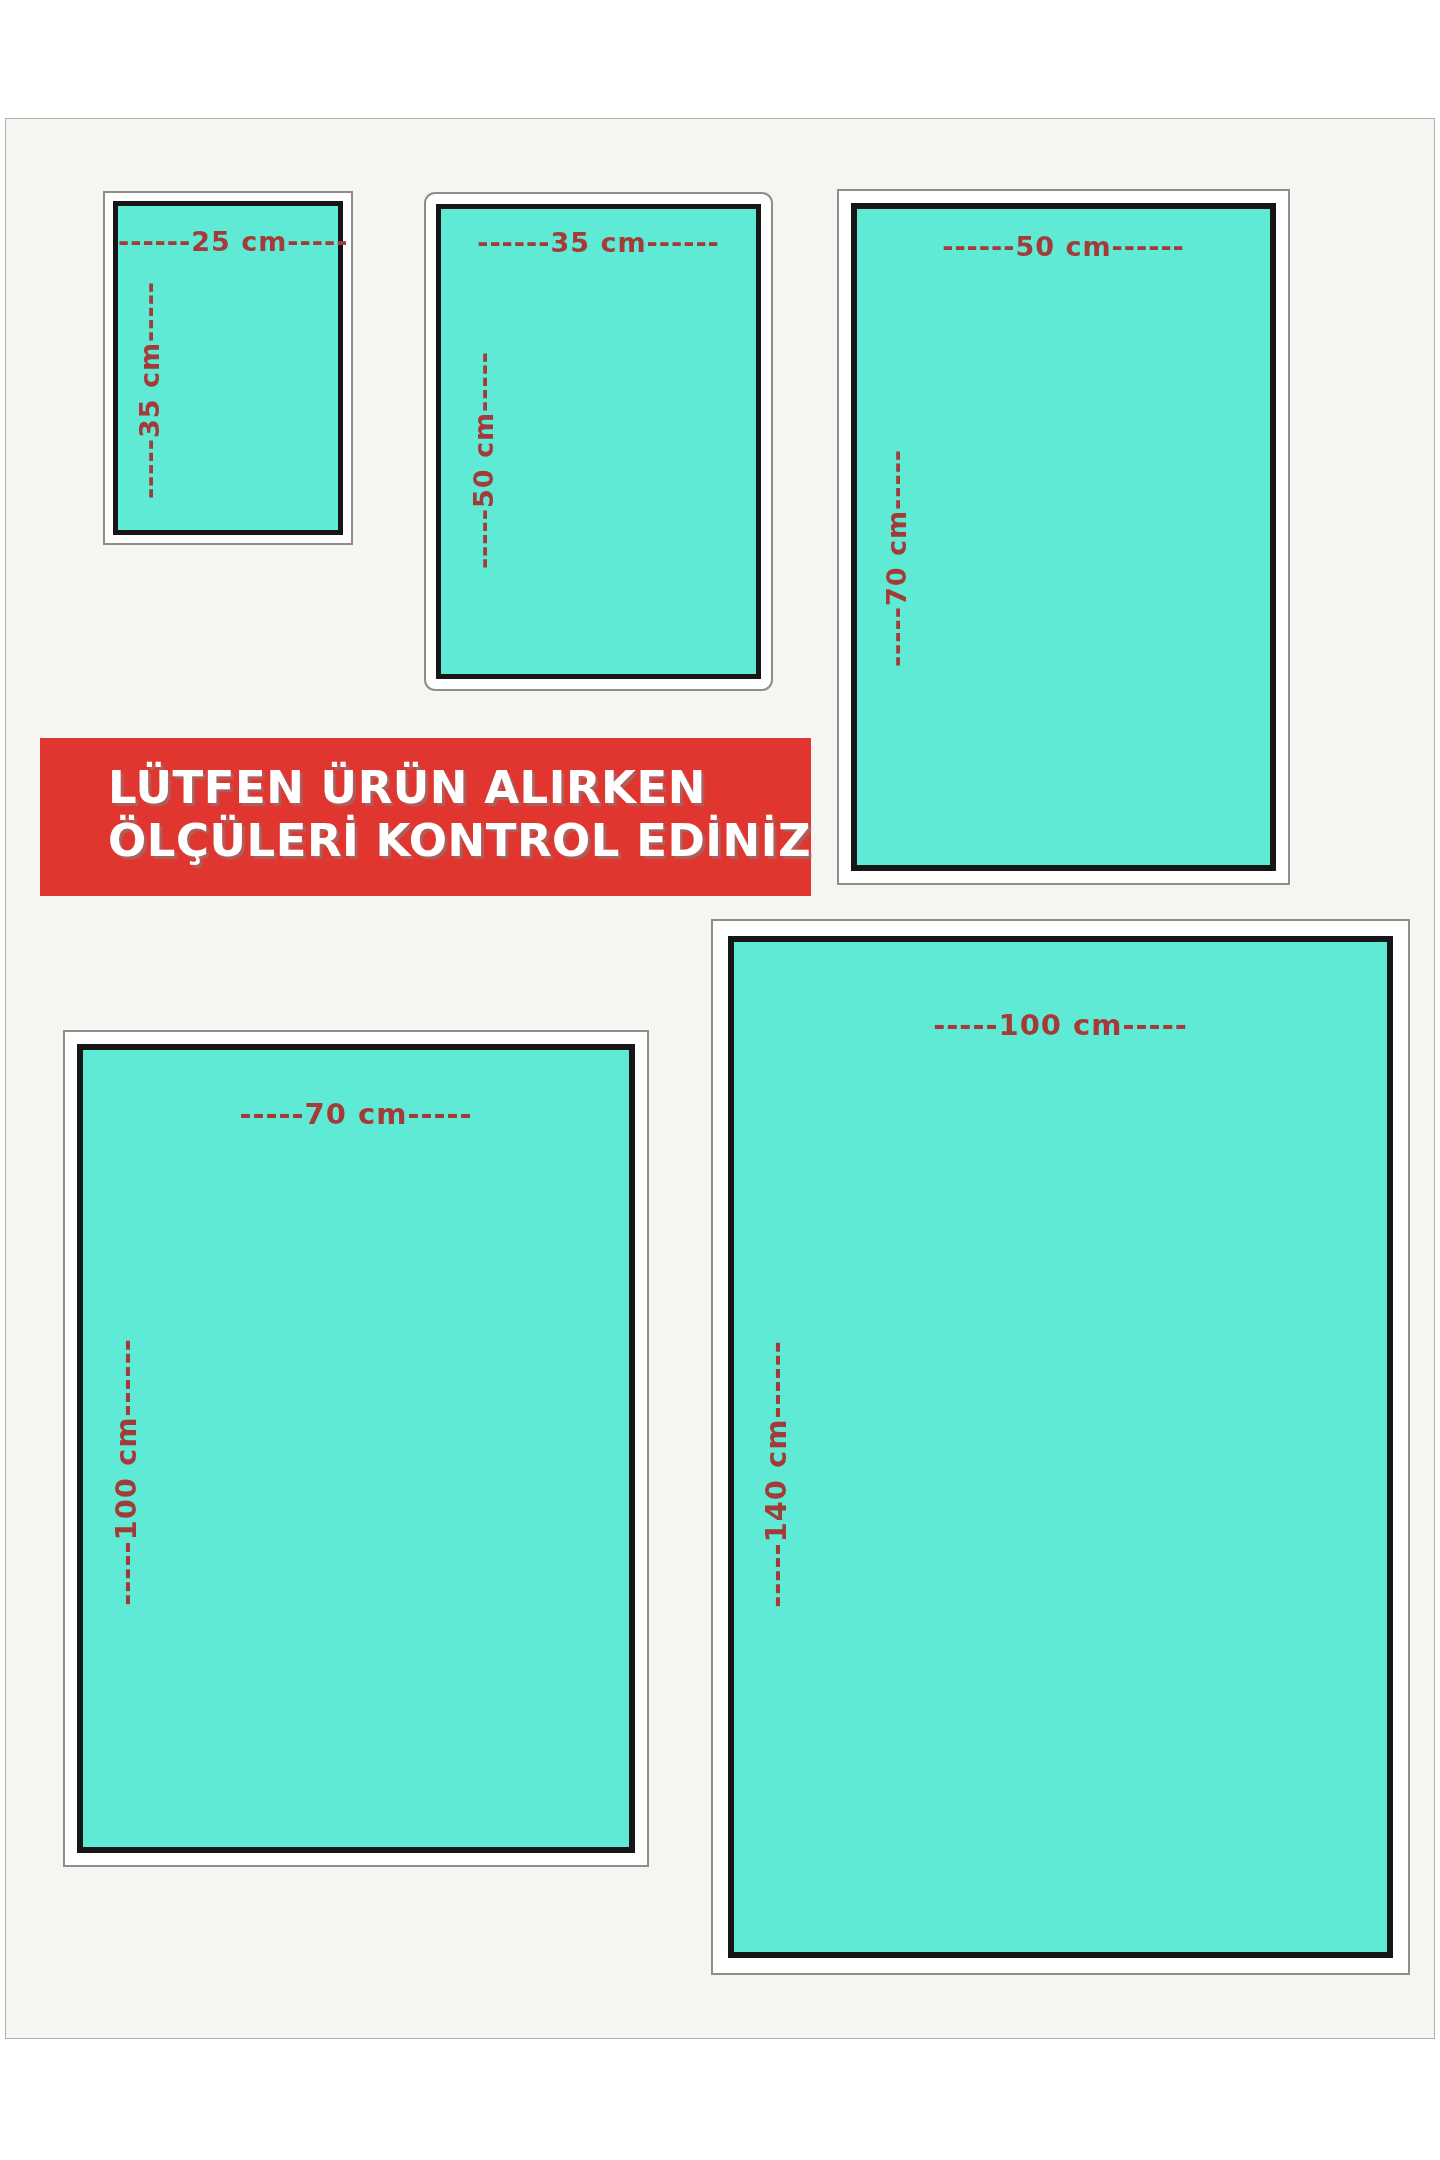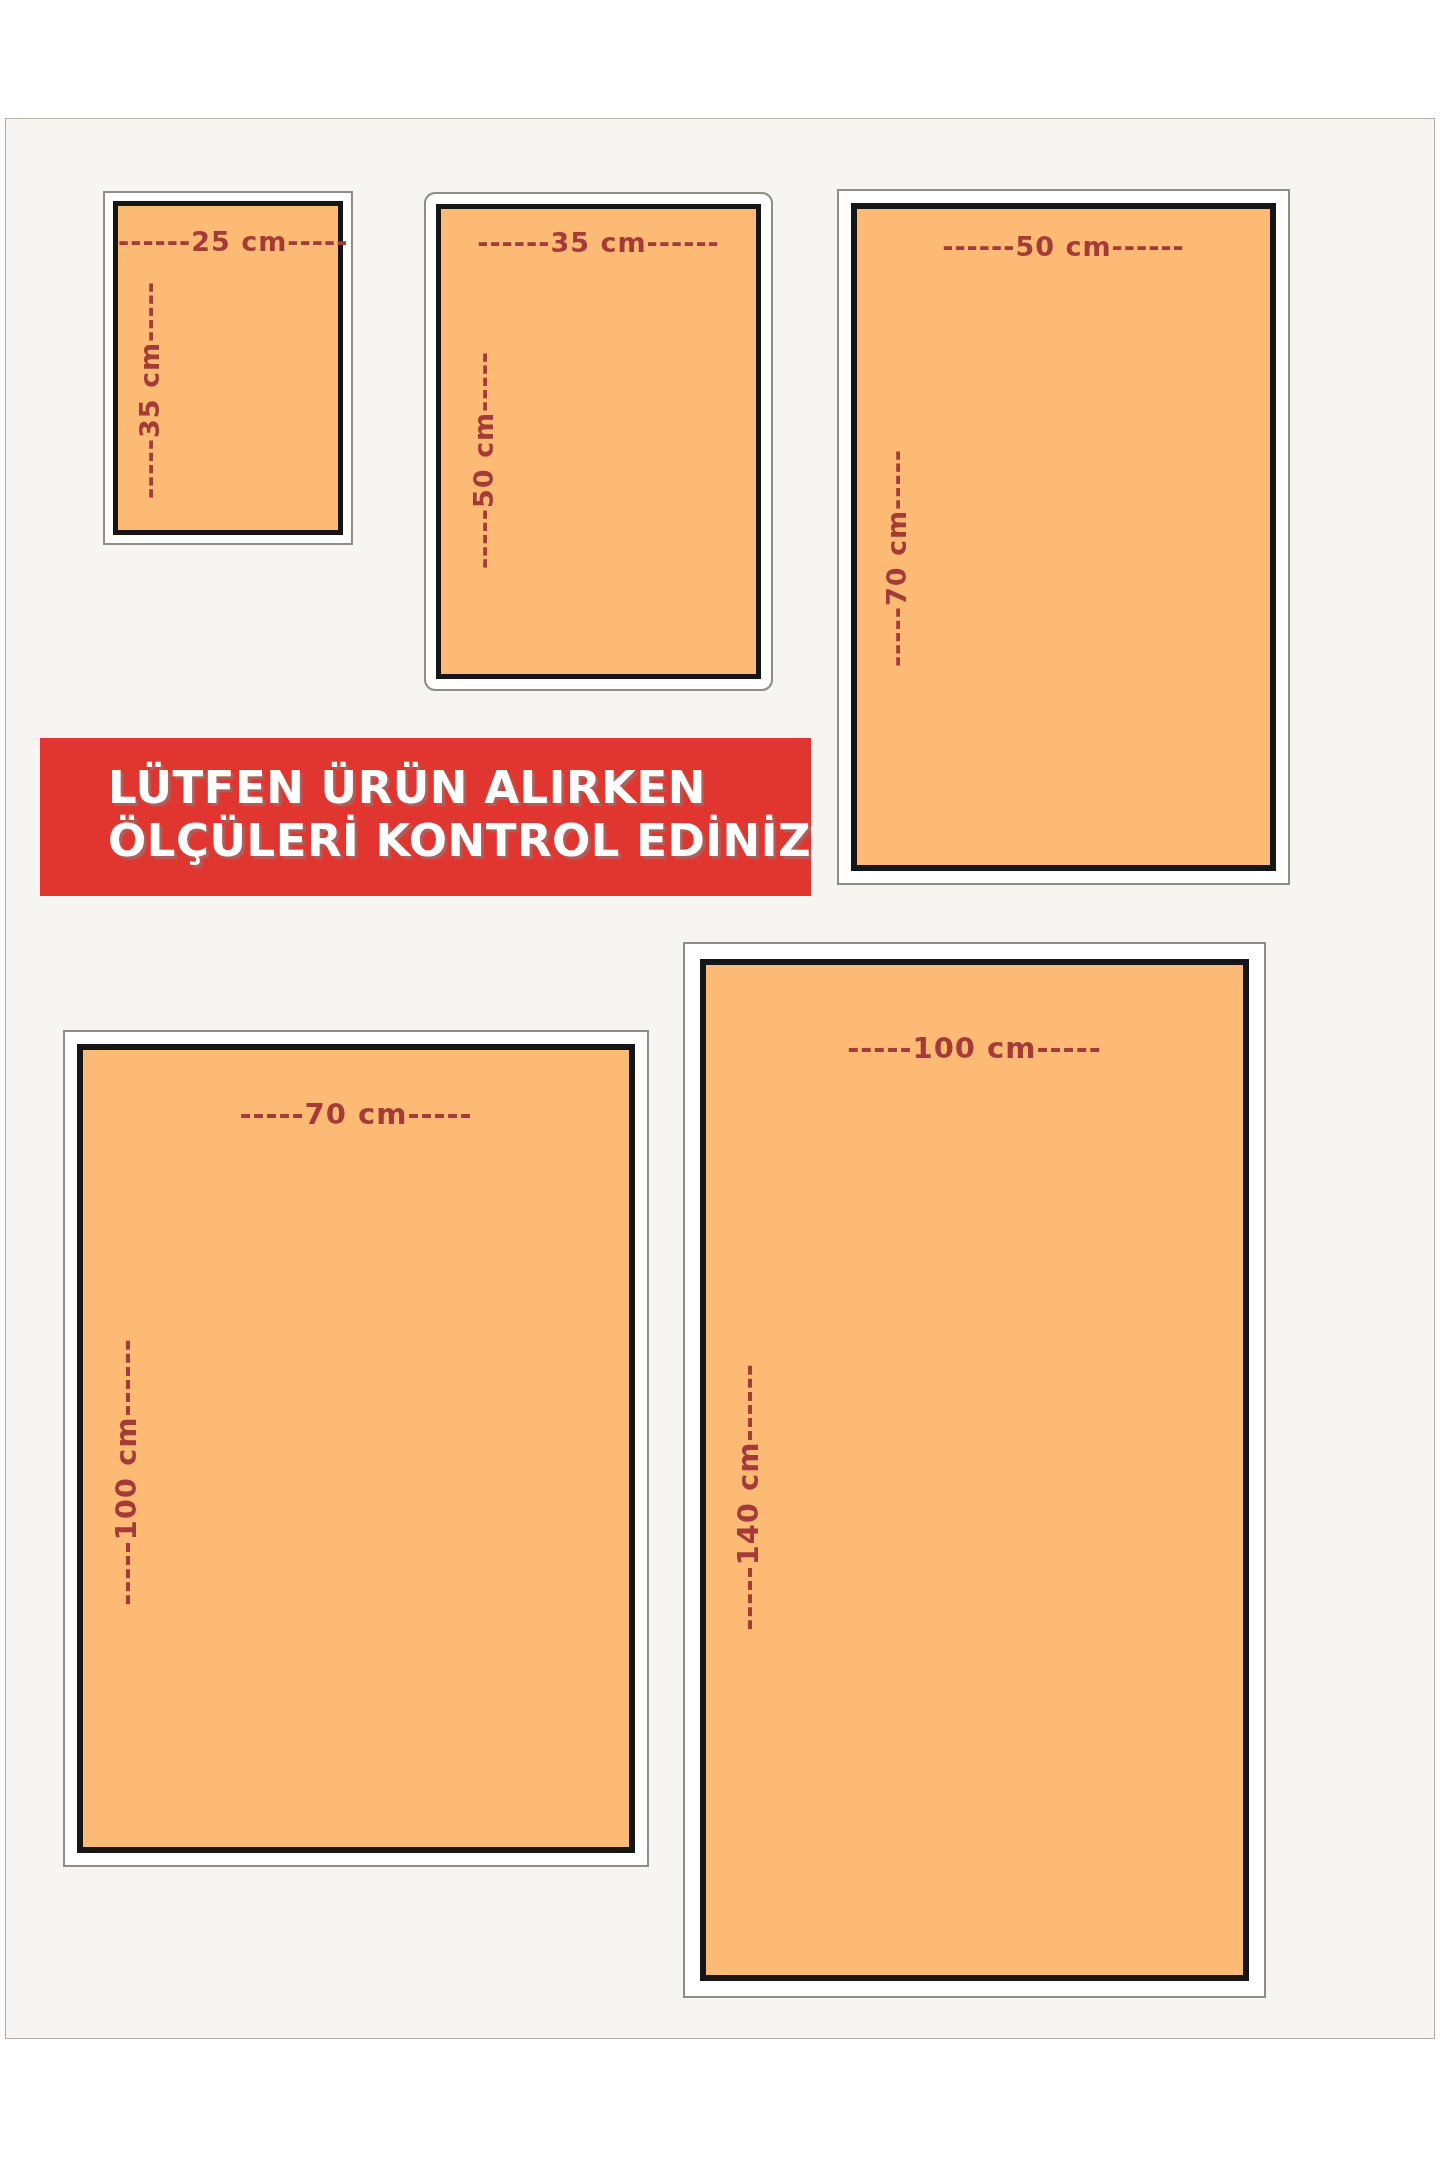--- a/index.html
+++ b/index.html
@@ -6,32 +6,32 @@
   .canvas {
     position:relative; width:1440px; height:2160px; background:#ffffff;
     font-family:"DejaVu Sans","Liberation Sans",sans-serif; overflow:hidden;
   }
   .content {
     position:absolute; left:5px; top:118px; width:1430px; height:1921px;
     background:#f6f5f2; border:1px solid #b0aeab; box-sizing:border-box;
   }
   
   .box { position:absolute; background:#ffffff; border:2px solid #8f8d8a; box-sizing:border-box; }
-  .box-inner { position:absolute; border:5px solid #161616; background:#fdba74; box-sizing:border-box; }
+  .box-inner { position:absolute; border:5px solid #161616; background:#5eead4; box-sizing:border-box; }
   .box3 .box-inner, .box4 .box-inner, .box5 .box-inner { border-width:6px; }
 
   .box1 { left:103px; top:191px;  width:250px; height:354px; }
   .box1 .box-inner { left:8px;  top:8px;  right:8px;  bottom:8px; }
   .box2 { left:424px; top:192px;  width:349px; height:499px;border-radius:11px; }
   .box2 .box-inner { left:10px; top:10px; right:10px; bottom:10px; }
   .box3 { left:837px; top:189px;  width:453px; height:696px; }
   .box3 .box-inner { left:12px; top:12px; right:12px; bottom:12px; }
   .box4 { left:63px;  top:1030px; width:586px; height:837px; }
   .box4 .box-inner { left:12px; top:12px; right:12px; bottom:12px; }
-  .box5 { left:683px; top:919px;  width:583px; height:1056px;margin-top:23px; }
+  .box5 { left:711px; top:919px;  width:699px; height:1056px; }
   .box5 .box-inner { left:15px; top:15px; right:15px; bottom:15px; }
 
   .w-label {
     position:absolute; left:0; right:0; text-align:center;
     color:#a43b38; font-weight:bold; font-size:27px; letter-spacing:1px; white-space:nowrap;
   }
   .h-label {
     position:absolute; transform:translate(-50%,-50%) rotate(-90deg);
     transform-origin:center center;
     color:#a43b38; font-weight:bold; font-size:27px; letter-spacing:1px; white-space:nowrap;

